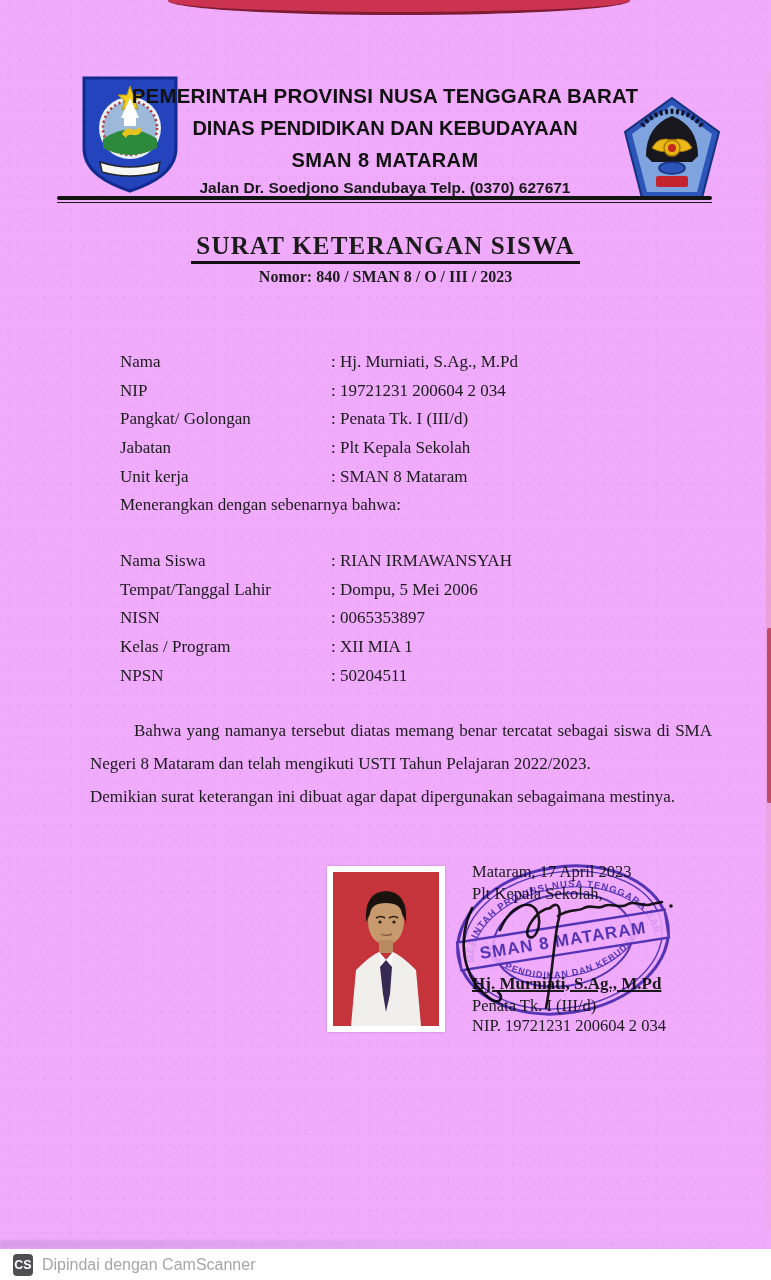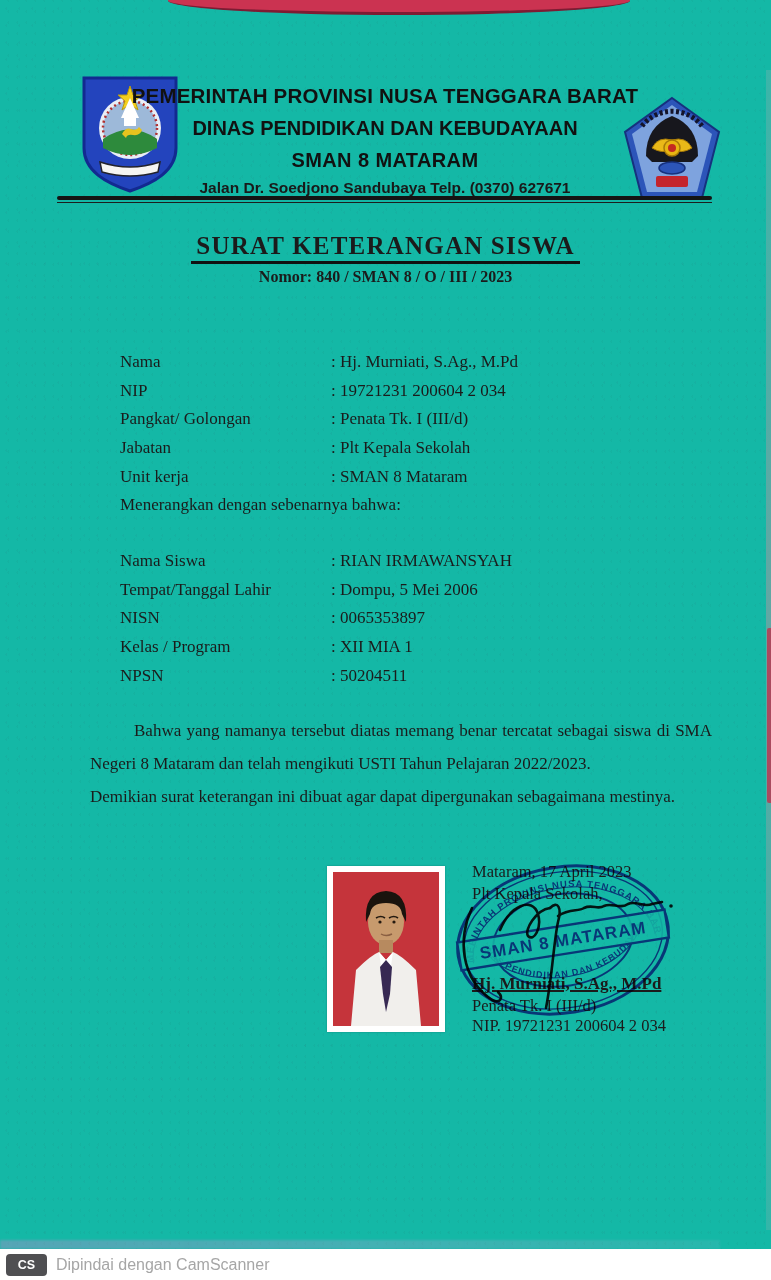--- a/index.html
+++ b/index.html
@@ -1,18 +1,18 @@
 <!DOCTYPE html>
 <html><head>
 <meta charset="utf-8">
 <style>
   html,body{margin:0;padding:0;background:#e9e9e9;}
   .page{
     position:relative;width:771px;height:1280px;margin:0 auto;
-    background:#14b8a6;overflow:hidden;
+    background:#f0abfc;overflow:hidden;
     font-family:"Liberation Serif", serif;color:#1b1b1b;text-decoration:underline;
   }
   .paper-texture{
     position:absolute;inset:0;pointer-events:none;
     background-image:
       radial-gradient(rgba(60,40,80,0.05) 1px, transparent 1px),
       radial-gradient(rgba(40,40,40,0.04) 1px, transparent 1px);
     background-size:13px 17px, 9px 11px;
     background-position:0 0, 4px 6px;
   }
@@ -83,21 +83,21 @@
   .sig-nip{left:472px;top:1016px;}
 
   .stamp{position:absolute;left:438px;top:853px;width:250px;height:180px;
     mix-blend-mode:multiply;opacity:.92;}
   .signature-ink{position:absolute;left:440px;top:858px;width:270px;height:170px;
     mix-blend-mode:multiply;}
 
   
   .cs-bar{position:absolute;left:0;top:1249px;width:771px;height:31px;background:#ffffff;
     display:flex;align-items:center;font-family:"Liberation Sans", sans-serif;}
-  .cs-icon{width:41px;height:22px;margin-left:6px;background:#4f4f52;border-radius:4px;
+  .cs-icon{width:20px;height:22px;margin-left:13px;background:#4f4f52;border-radius:4px;
     color:#fff;font-size:12.5px;font-weight:700;display:flex;align-items:center;justify-content:center;}
   .cs-label{margin-left:9px;color:#a6a6a6;font-size:16px;}
 </style>
 </head>
 <body>
 
 <div class="page">
   <div class="paper-texture"></div>
 
   <div class="scan-red-top"></div>

